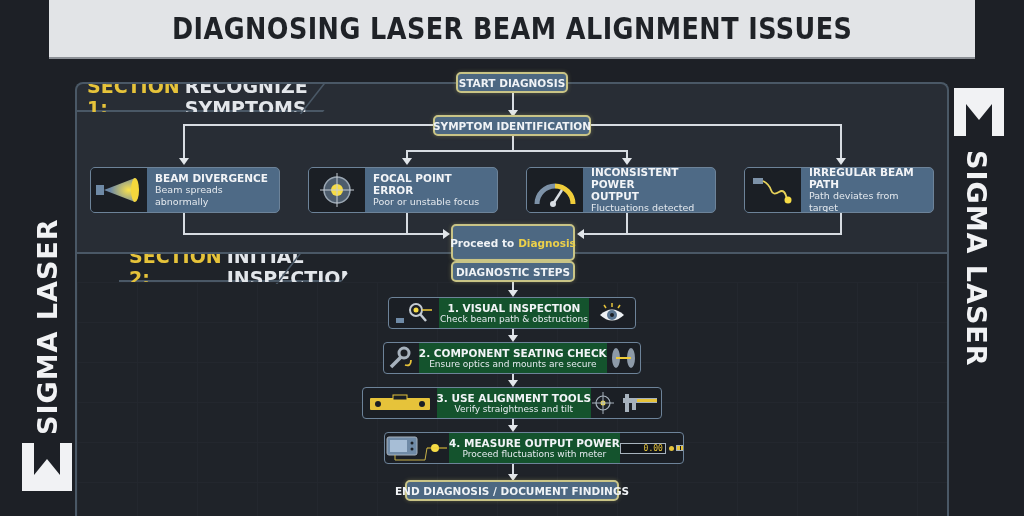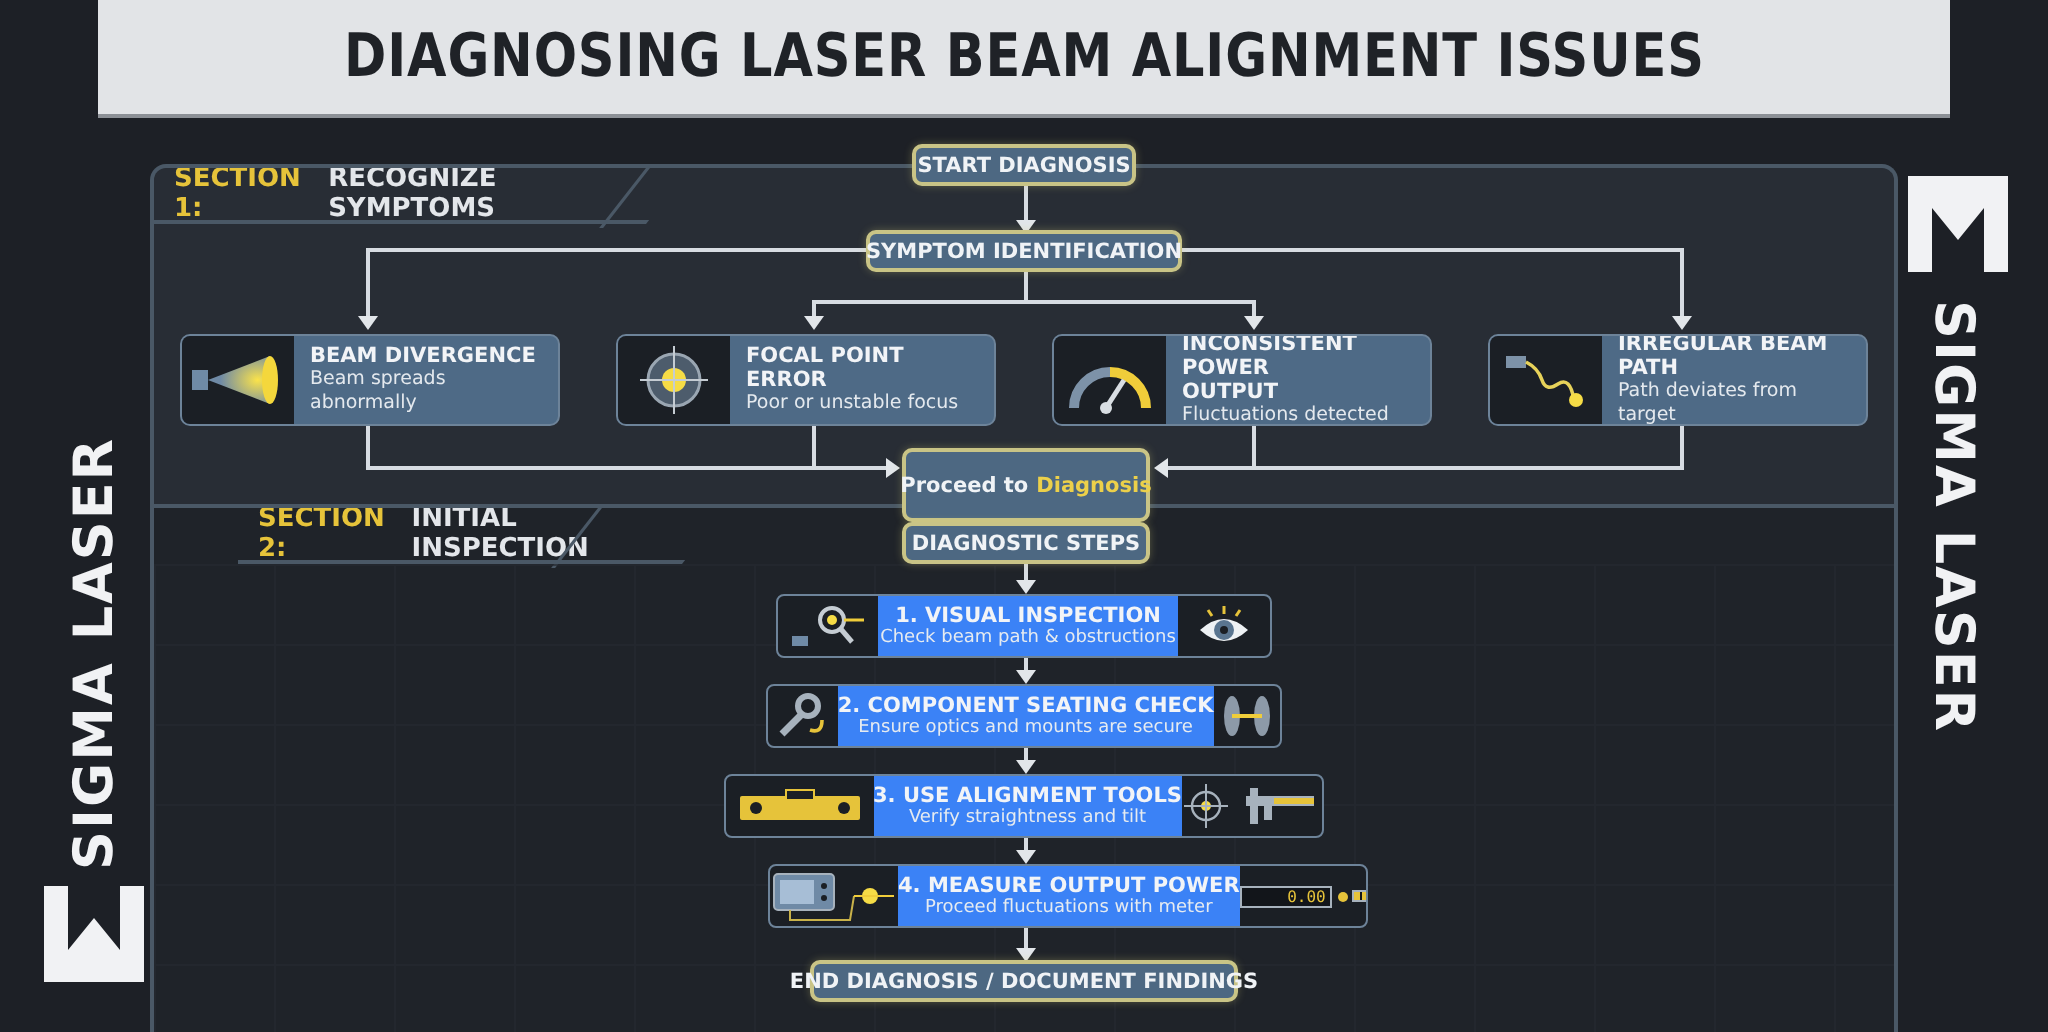--- a/index.html
+++ b/index.html
@@ -28,21 +28,21 @@
   .section {
     position: absolute; left: 75px; width: 874px;
     border: 2px solid #4a5866;
   }
   .sec1 { top: 82px; height: 170px; background: #282d35; border-radius: 8px 8px 0 0; border-bottom: none; }
   .sec2 { top: 252px; height: 270px; background: #1f2329; border-top: 2px solid #4a5866; }
   .sec-label {
     position: absolute; left: 0; top: 0; height: 28px;
     padding: 0 30px 0 10px;
     display: flex; align-items: center;
-    font-weight: bold; font-size: 13px; color: #e3e6ea;
+    font-weight: bold; font-size: 19px; color: #e3e6ea;
     border-bottom: 2px solid #4a5866;
     clip-path: polygon(0 0, 100% 0, calc(100% - 22px) 100%, 0 100%);
   }
   .sec-label .num { color: #e6c33a; margin-right: 5px; }
   .sec-label-edge {
     position: absolute; top: 0; height: 30px; width: 2px; background: #4a5866;
     transform: skewX(-38deg); transform-origin: top left;
   }
   .grid-bg {
     position: absolute; left: 77px; top: 282px; width: 870px; height: 234px;
@@ -84,21 +84,21 @@
   .symptom .t1 { font-weight: bold; font-size: 10.5px; color: #f2f4f7; line-height: 12px; }
   .symptom .t2 { font-size: 9.5px; color: #e4e9ee; line-height: 12px; }
   .step {
     position: absolute; height: 32px;
     background: #1b1f25;
     border: 1.5px solid #6d8399;
     border-radius: 4px;
     display: flex; align-items: stretch; overflow: hidden;
   }
   .step .mid {
-    flex: 1; background: #3b82f6;
+    flex: 1; background: #14532d;
     display: flex; flex-direction: column; align-items: center; justify-content: center;
   }
   .step .s1 { font-weight: bold; font-size: 10.5px; color: #f2f4f7; line-height: 12px; white-space: nowrap; }
   .step .s2 { font-size: 9px; color: #e6ebf0; line-height: 11px; white-space: nowrap; }
   .step .side { display: flex; align-items: center; justify-content: center; }
   .line { position: absolute; background: #d7dce2; }
   .arrow-down {
     position: absolute; width: 0; height: 0;
     border-left: 5px solid transparent; border-right: 5px solid transparent;
     border-top: 7px solid #e2e6ea;

